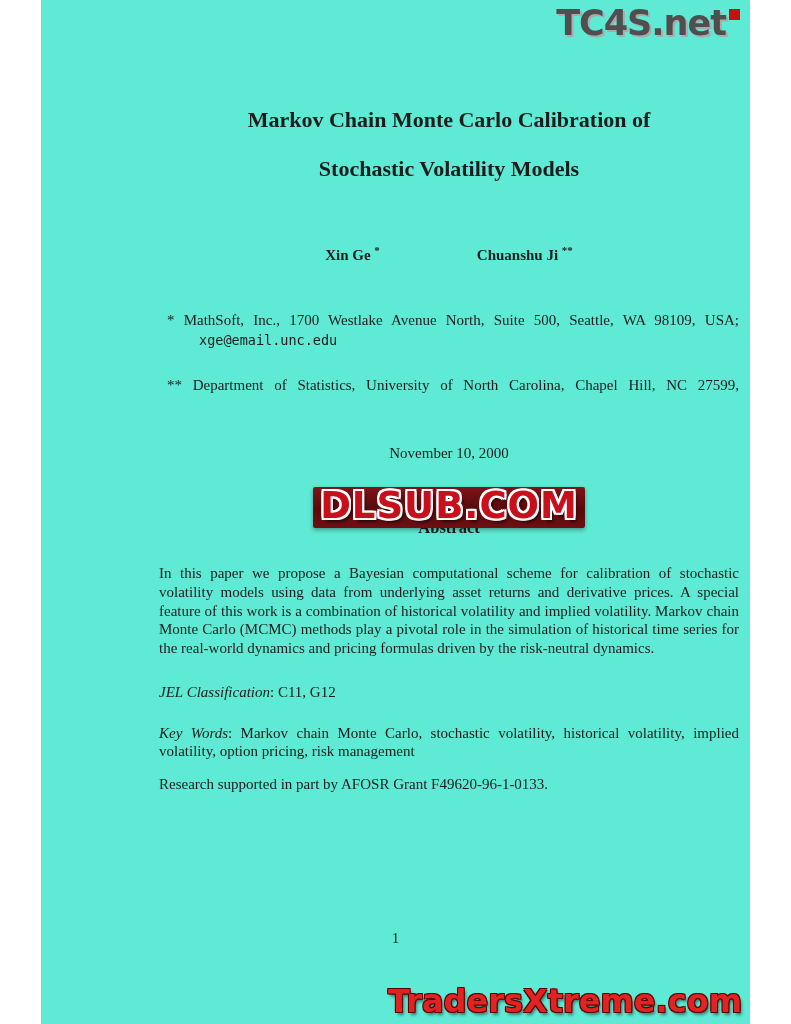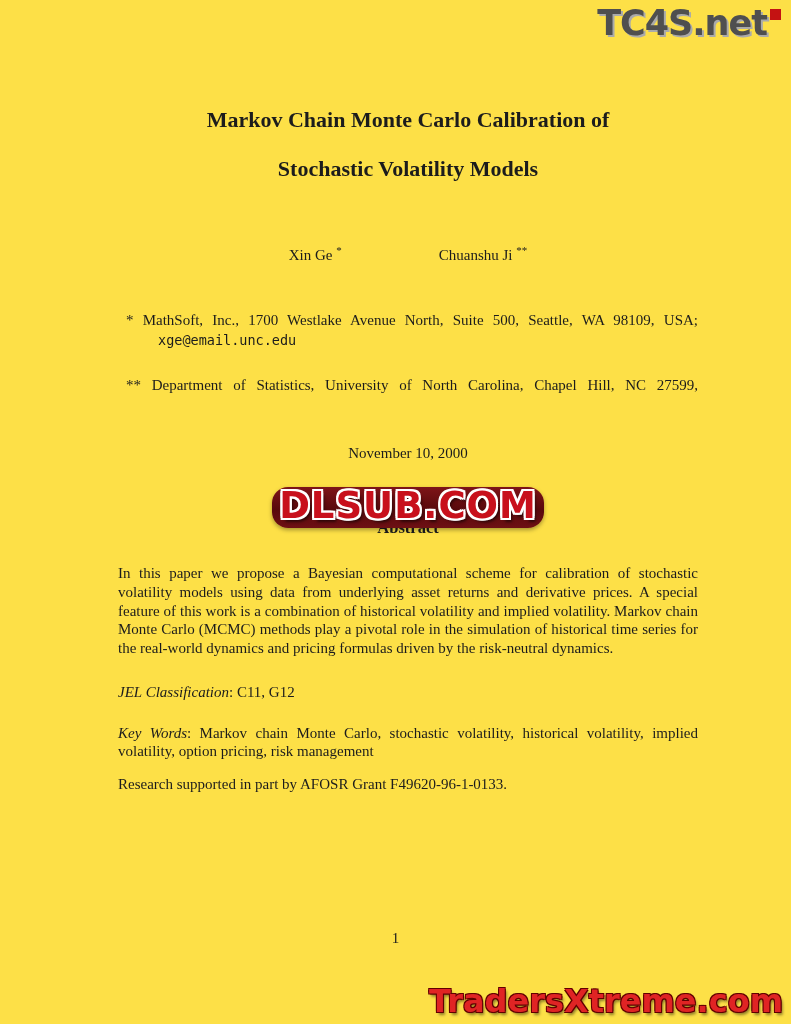--- a/index.html
+++ b/index.html
@@ -1,21 +1,21 @@
 <!DOCTYPE html>
 <html style="--logo-gray: #4f4f4f; --banner-red: #c8101c; --accent-red: #e02424; --banner-bg: #5d0f12;"><head>
 <meta charset="utf-8">
 <style>
   * { margin: 0; padding: 0; box-sizing: border-box; }
   html, body { background: #ffffff; }
   .page {
     position: relative;
-    width: 791px;
+    width: 709px;
     height: 1024px;
-    background: #fde047;
+    background: #5eead4;
     font-family: "Liberation Serif", serif;
     color: #1c1c1c;
     overflow: hidden;
     margin: 0 auto;
   }
 
   
   .tc4s { position: absolute; top: 2px; right: 10px; display: flex; align-items: flex-start; }
   .tc4s-text {
     font-family: "DejaVu Sans", sans-serif;
@@ -27,39 +27,39 @@
     text-shadow: 2px 2px 0 #aaaaaa;
   }
   .tc4s-square { width: 11px; height: 11px; background: #c41212; margin: 7px 0 0 3px; }
 
   
   .content { position: absolute; left: 118px; top: 0; width: 580px; font-size: 15px; line-height: 1.3; }
 
   .title { text-align: center; margin-top: 108px; font-weight: bold; font-size: 22px; line-height: 1.1; }
   .title-line + .title-line { margin-top: 25px; }
 
-  .authors { display: flex; justify-content: center; gap: 97px; margin-top: 62px; font-size: 15px; }
+  .authors { display: flex; justify-content: center; gap: 97px; margin-top: 62px; font-size: 15px; font-weight: bold; }
   sup { font-size: 11px; }
 
   .affiliations { margin-top: 45px; padding-left: 8px; }
   .affiliation + .affiliation { margin-top: 25px; }
   .aff-line { line-height: 1.33; }
   .cont { padding-left: 32px; }
   .justify-last { text-align: justify; text-align-last: justify; }
   .mono { font-family: "DejaVu Sans Mono", monospace; font-size: 13.5px; }
   .phone { margin-left: 8px; }
 
   .date { text-align: center; margin-top: 48px; }
 
   
   .banner-wrap { text-align: center; margin-top: 24px; position: relative; z-index: 2; }
   .dlsub {
     display: inline-block;
     background: linear-gradient(180deg, #7e1418, #58090c 55%, #6e1014);
-    border-radius: 16px;
+    border-radius: 2px;
     padding: 0 7px 2px;
     box-shadow: 0 2px 4px rgba(0,0,0,.35);
   }
   .dlsub-text {
     font-family: "DejaVu Sans", sans-serif;
     font-weight: bold;
     font-size: 37px;
     letter-spacing: 1px;
     line-height: 1.05;
     color: var(--banner-red, #c8101c);

